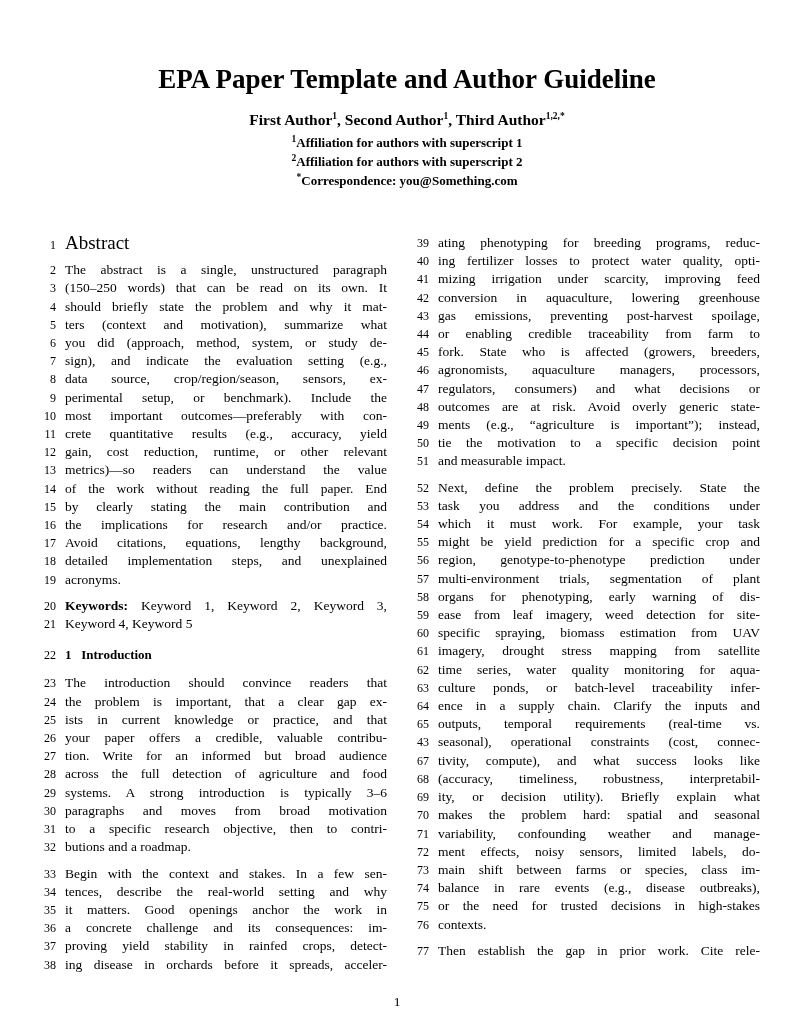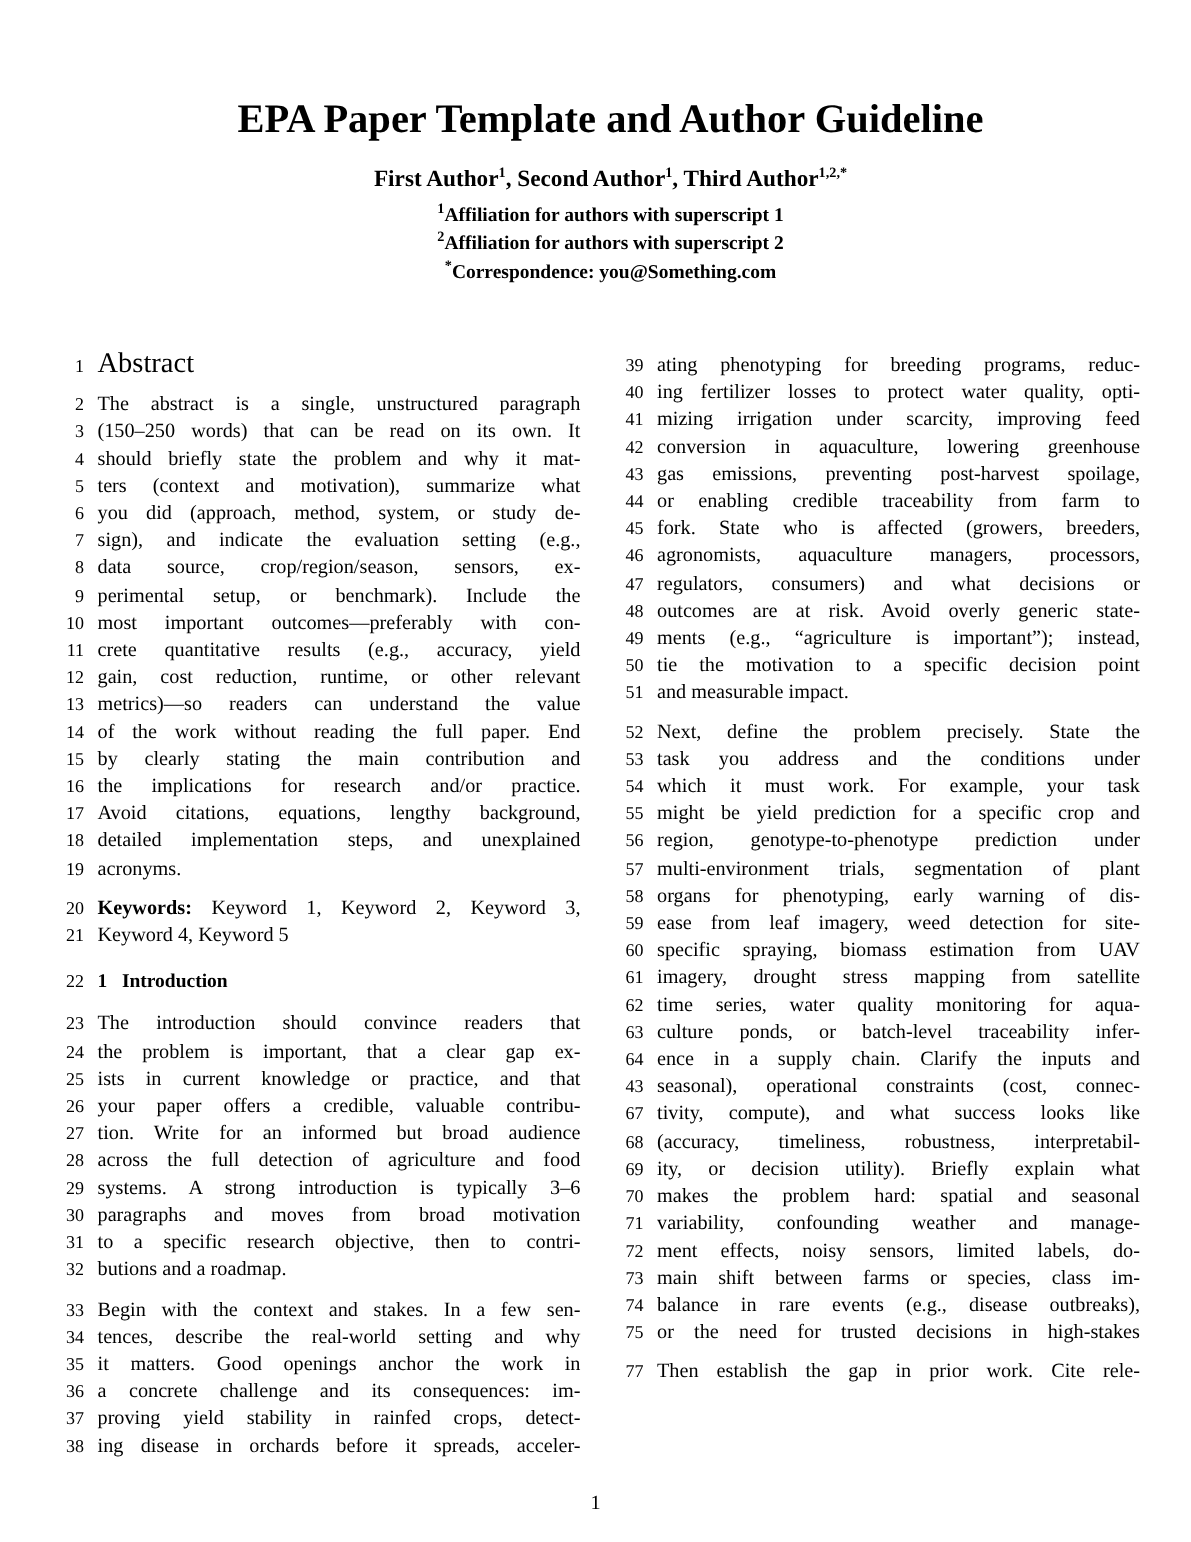--- a/index.html
+++ b/index.html
@@ -307,20 +307,24 @@
           </div>
           <div class="line">
             <span class="lnum">63</span>
             <div class="ltext just">culture ponds, or batch-level traceability infer-</div>
           </div>
           <div class="line">
             <span class="lnum">64</span>
             <div class="ltext just">ence in a supply chain. Clarify the inputs and</div>
           </div>
           <div class="line">
+            <span class="lnum">65</span>
+            <div class="ltext just">outputs, temporal requirements (real-time vs.</div>
+          </div>
+          <div class="line">
             <span class="lnum">43</span>
             <div class="ltext just">seasonal), operational constraints (cost, connec-</div>
           </div>
           <div class="line">
             <span class="lnum">67</span>
             <div class="ltext just">tivity, compute), and what success looks like</div>
           </div>
           <div class="line">
             <span class="lnum">68</span>
             <div class="ltext just">(accuracy, timeliness, robustness, interpretabil-</div>
@@ -345,20 +349,24 @@
             <span class="lnum">73</span>
             <div class="ltext just">main shift between farms or species, class im-</div>
           </div>
           <div class="line">
             <span class="lnum">74</span>
             <div class="ltext just">balance in rare events (e.g., disease outbreaks),</div>
           </div>
           <div class="line">
             <span class="lnum">75</span>
             <div class="ltext just">or the need for trusted decisions in high-stakes</div>
+          </div>
+          <div class="line">
+            <span class="lnum">76</span>
+            <div class="ltext">contexts.</div>
           </div>
         </div>
         <div class="block block-paragraph">
           <div class="line">
             <span class="lnum">77</span>
             <div class="ltext just">Then establish the gap in prior work. Cite rele-</div>
           </div>
         </div>
       </div>
   </div>

